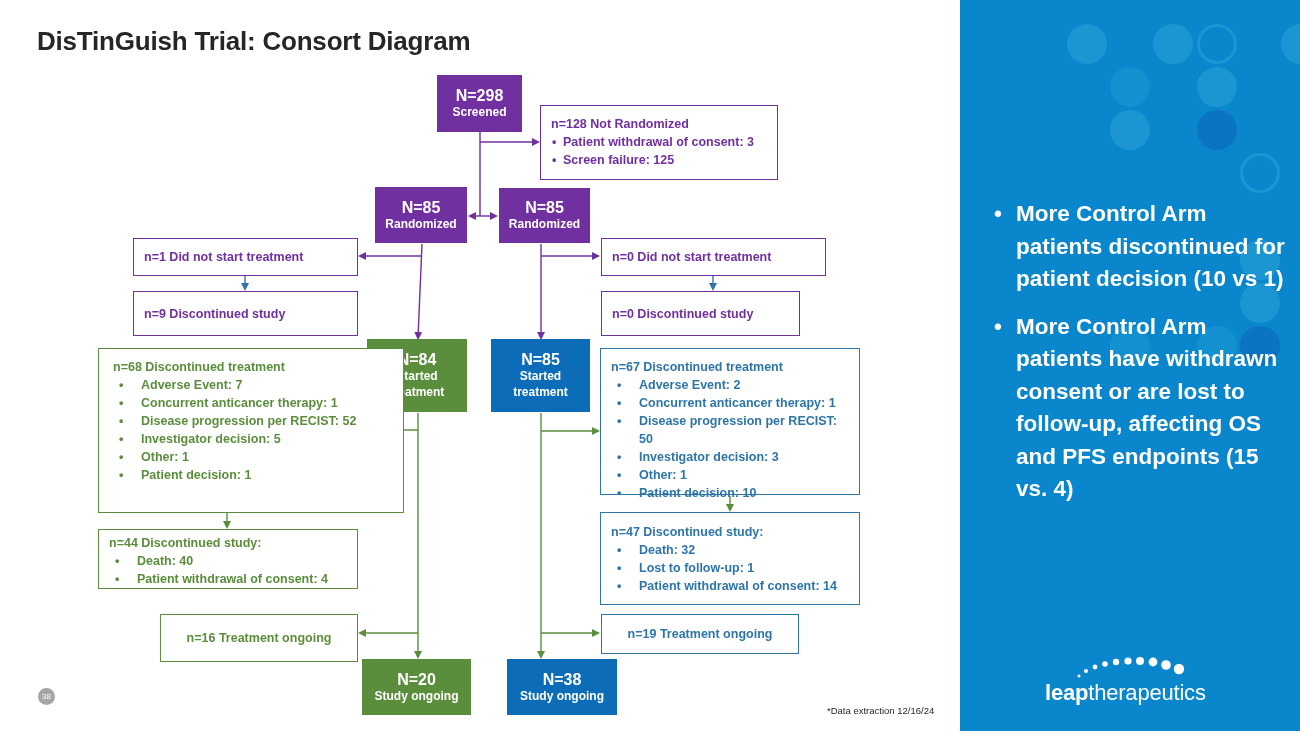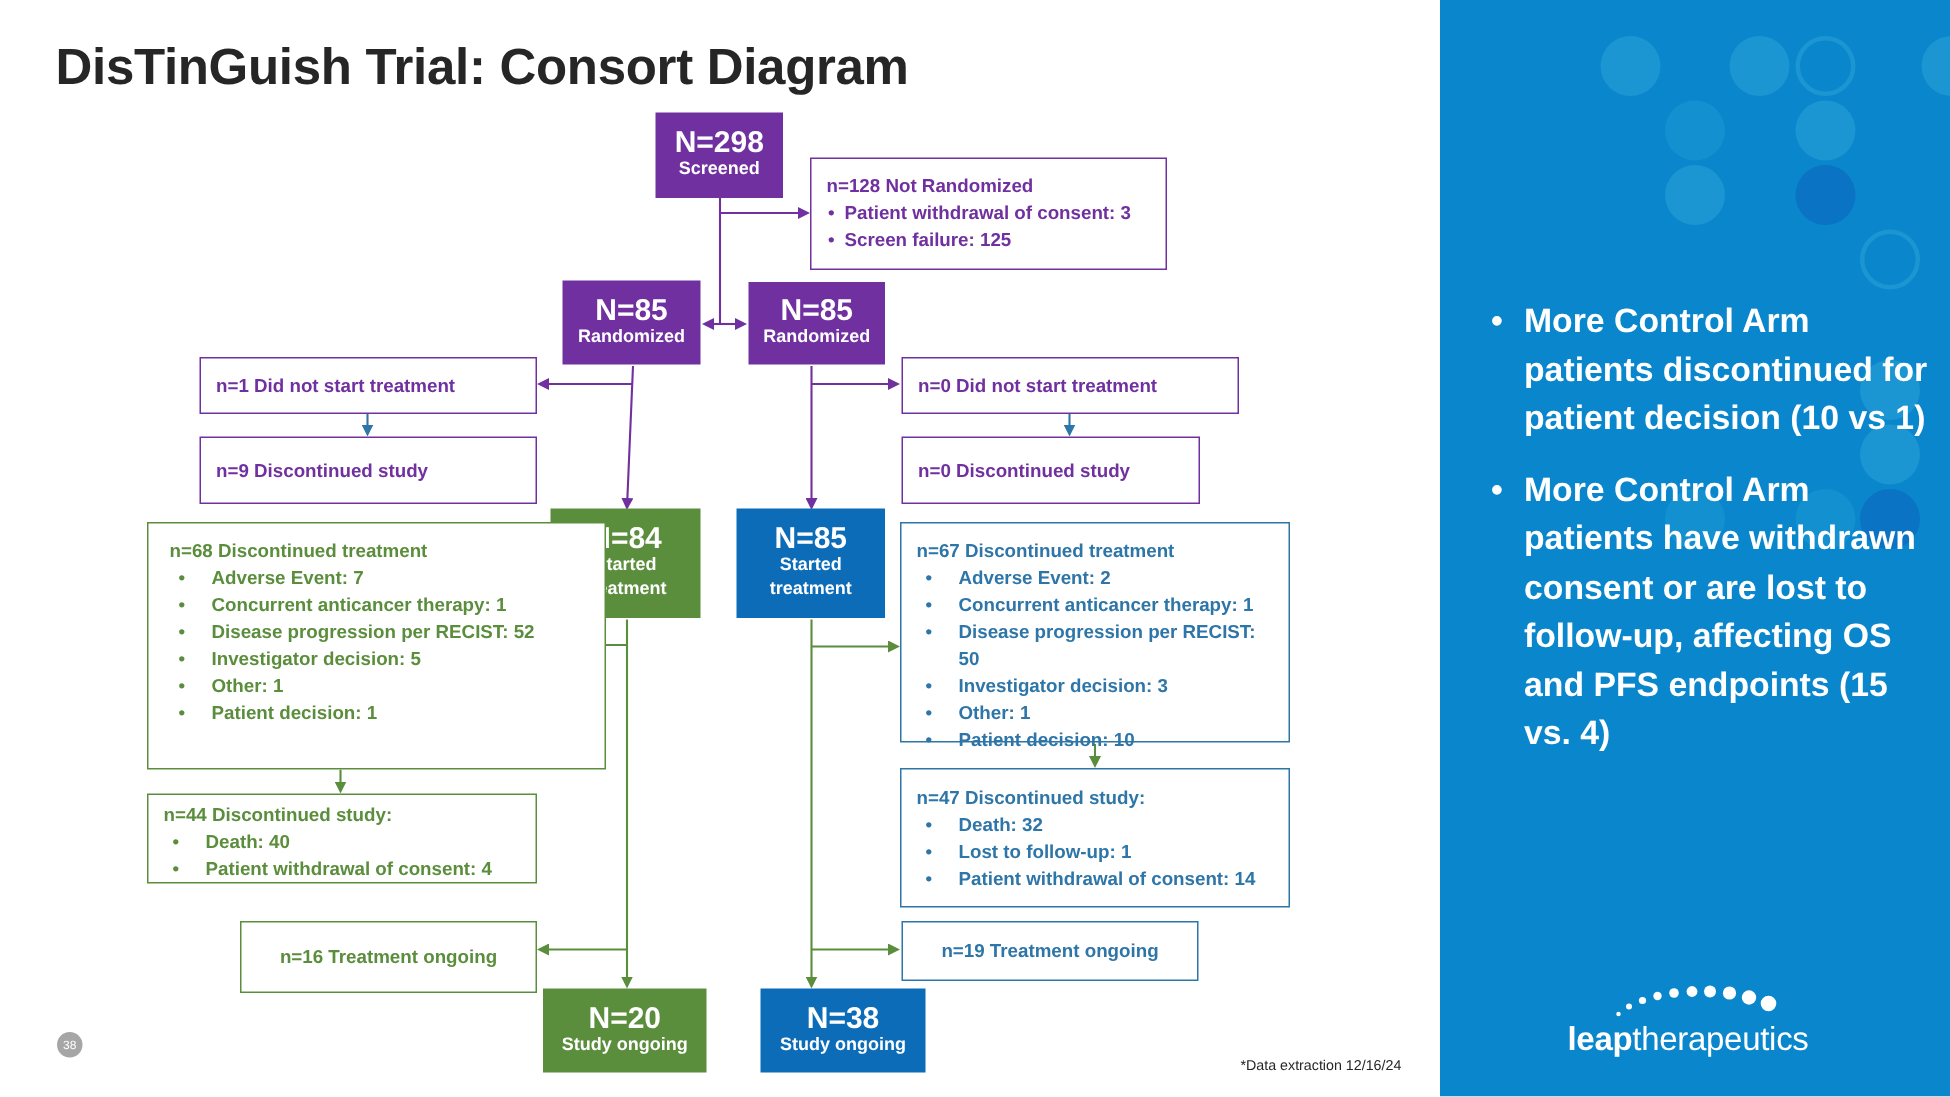--- a/index.html
+++ b/index.html
@@ -1,32 +1,32 @@
 <!DOCTYPE html>
 <html><head>
 <meta charset="utf-8">
 <style>
   * { box-sizing: border-box; margin: 0; padding: 0; }
   html, body { width: 1300px; height: 731px; overflow: hidden; background: #ffffff; }
   body { position: relative; font-family: "Liberation Sans", "DejaVu Sans", sans-serif; }
 
   .title {
     position: absolute; left: 37px; top: 26px;
-    font-size: 34px; font-weight: bold; color: #262626;
+    font-size: 26px; font-weight: bold; color: #262626;
     letter-spacing: -0.2px;
   }
 
   .box {
     position: absolute;
     font-weight: bold;
     font-size: 12.5px;
     line-height: 18px;
   }
   .solid { color: #ffffff; text-align: center; display: flex; flex-direction: column; justify-content: center; align-items: center; }
-  .solid .big { font-size: 20px; line-height: 17px; }
+  .solid .big { font-size: 16px; line-height: 17px; }
   .solid .small { font-size: 12px; line-height: 16px; }
   .purple-solid { background: #7030a0; }
   .green-solid { background: #5b8e3c; }
   .blue-solid { background: #0c6cb8; }
 
   .outline { background: #ffffff; border: 1.3px solid; padding: 6px 10px; }
   .purple-out { border-color: #7030a0; color: #7030a0; }
   .green-out { border-color: #5b8e3c; color: #5b8e3c; }
   .blue-out { border-color: #2e75a8; color: #2e75a8; }
   .single { display: flex; align-items: center; }

